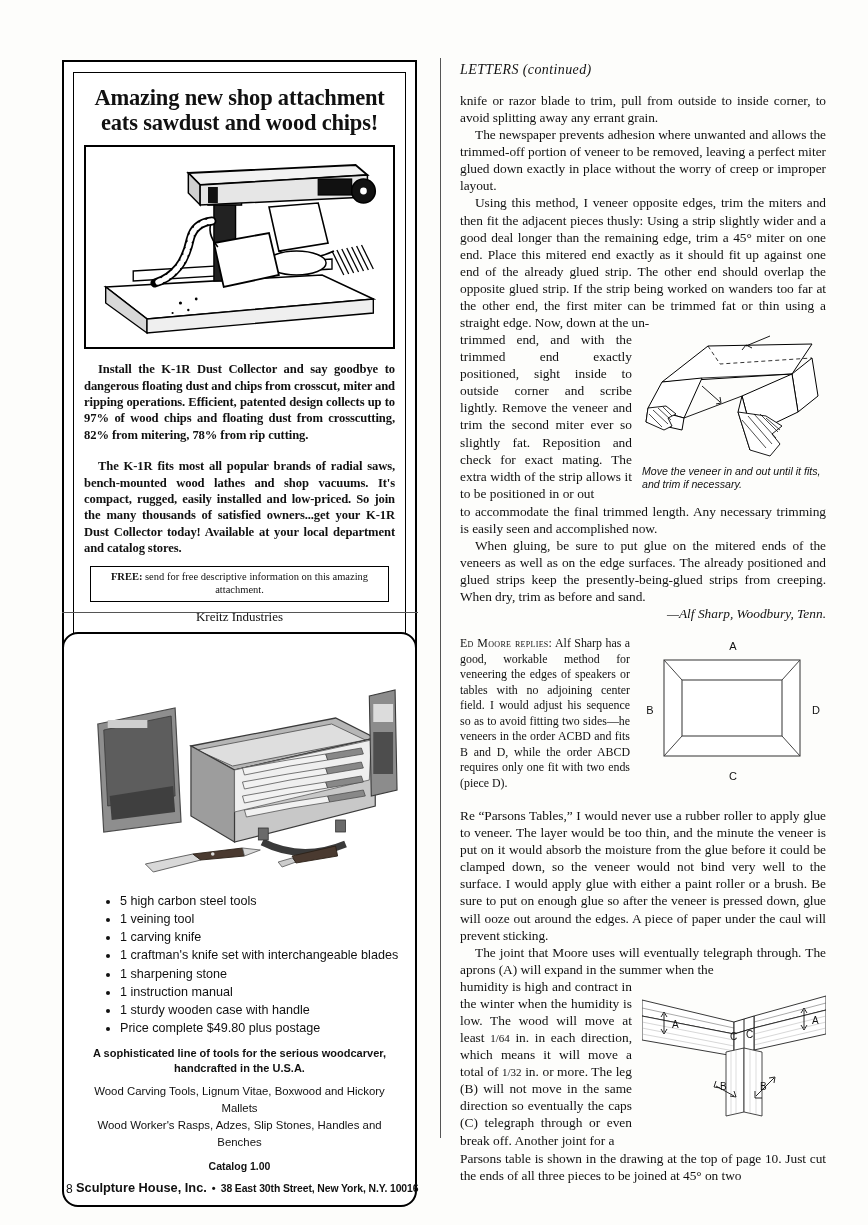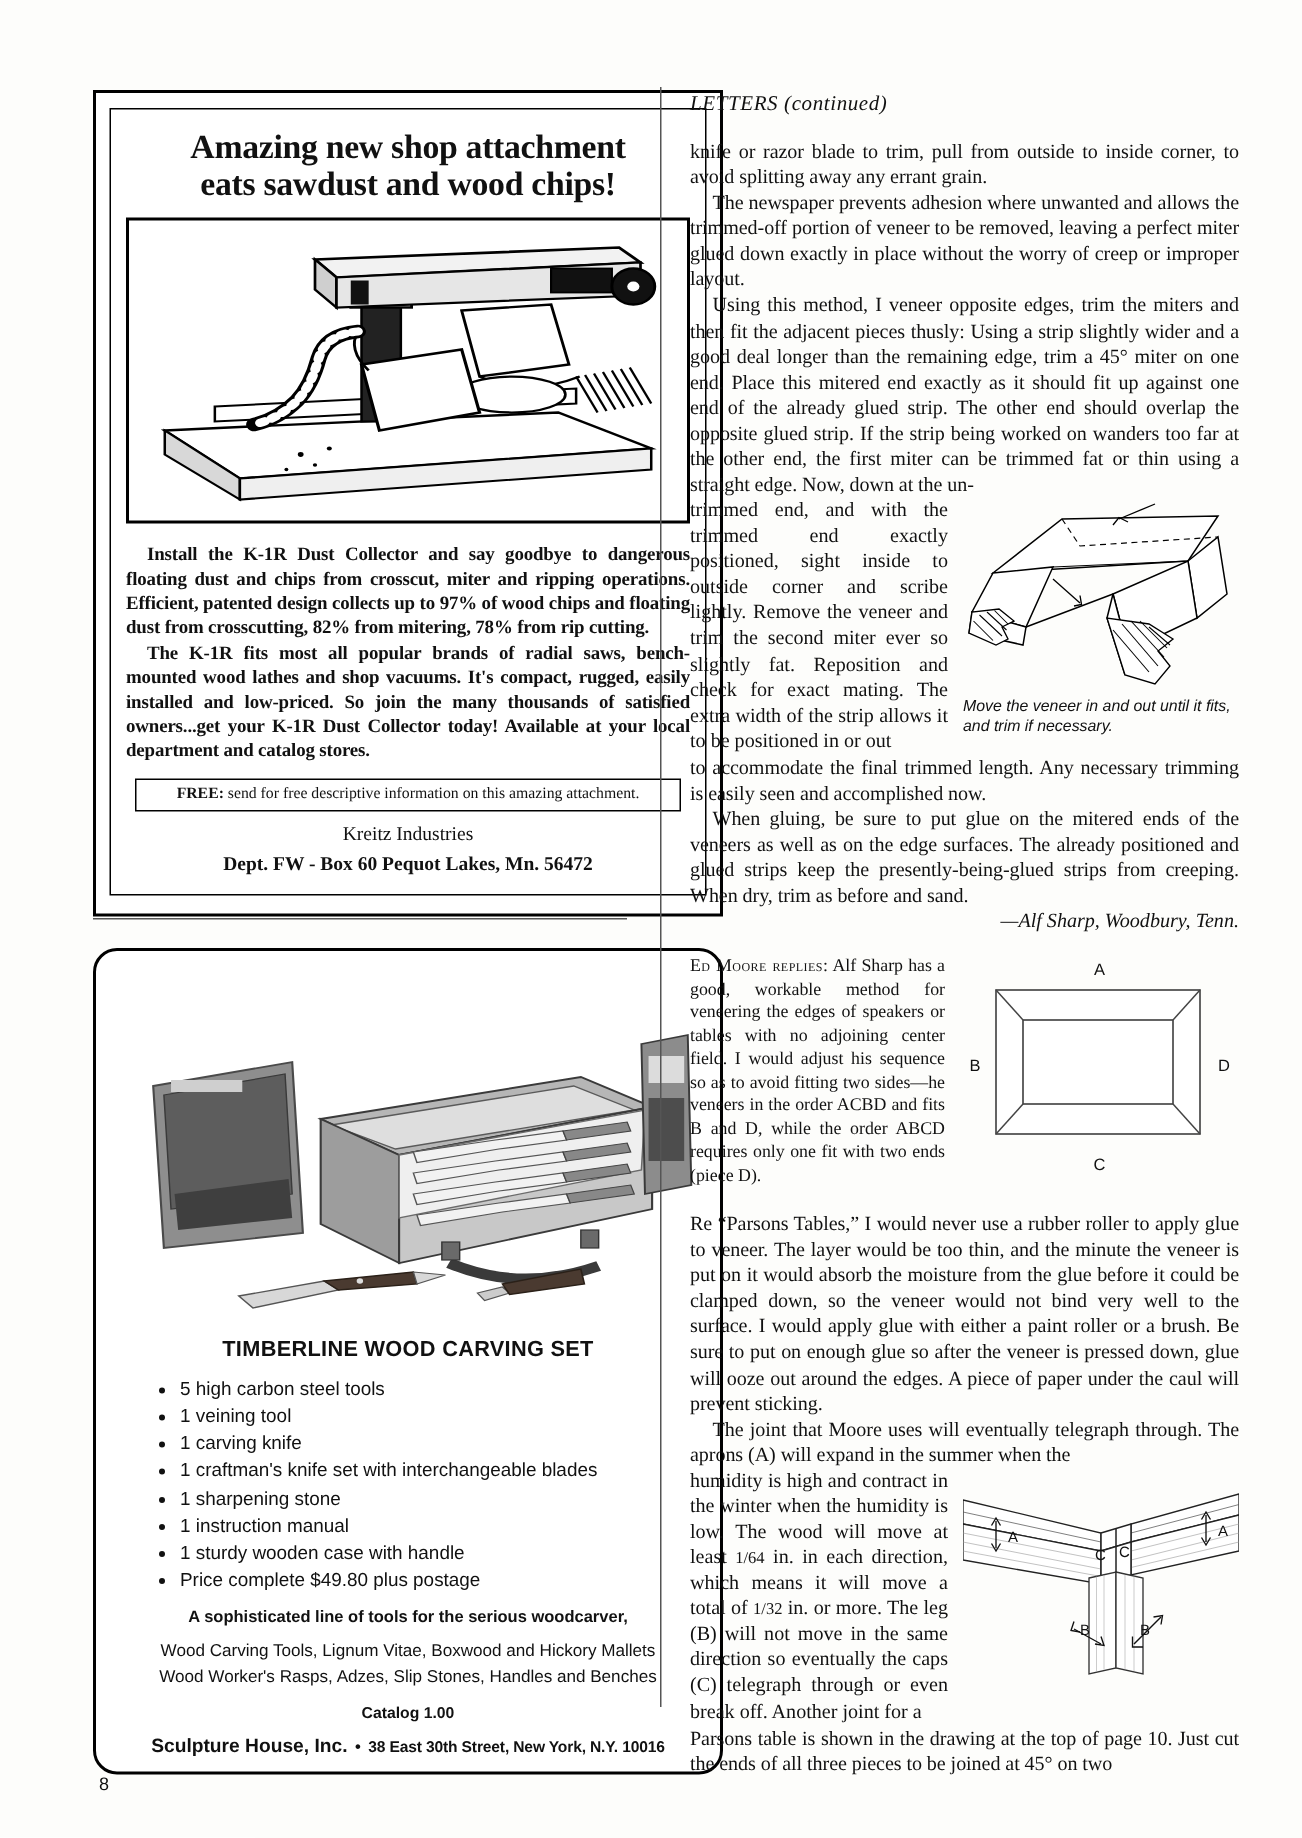--- a/index.html
+++ b/index.html
@@ -19,21 +19,21 @@
     position: absolute;
     inset: 0;
     background: #fdfdfb;
   }
 
   
   .left-col {
     position: absolute;
     left: 62px;
     top: 60px;
-    width: 420px;
+    width: 355px;
   }
 
   .ad-dust {
     border: 2px solid #000;
     padding: 10px 9px 12px 9px;
     background: #fff;
   }
   .ad-dust-inner {
     border: 1px solid #000;
     padding: 10px 10px 12px 10px;
@@ -57,21 +57,21 @@
   }
   .ad-body {
     font-family: "Liberation Serif", serif;
     font-size: 12.6px;
     line-height: 1.30;
     text-align: justify;
     font-weight: bold;
     letter-spacing: -0.1px;
   }
   .ad-body p { margin: 0 0 0 0; }
-  .ad-body p + p { text-indent: 14px; margin-top: 0; }
+  .ad-body p + p { text-indent: 14px; margin-top: 15px; }
   .free-box {
     border: 1px solid #000;
     margin: 10px 6px 7px 6px;
     padding: 3px 8px 4px 8px;
     text-align: center;
     font-size: 10.5px;
     line-height: 1.25;
   }
   .free-box b { font-weight: bold; margin-top: 48px; }
   .ad-company {
@@ -372,35 +372,35 @@
           <polygon points="70,218 118,208 126,214 78,226" fill="#d8d8d8" stroke="#555" stroke-width="0.9"></polygon>
           <polygon points="118,208 168,202 170,210 126,214" fill="#4a3a30" stroke="#2a2018" stroke-width="0.9"></polygon>
           <circle cx="138" cy="208" r="1.8" fill="#ddd"></circle>
           <polygon points="168,202 186,204 170,210" fill="#d8d8d8" stroke="#555" stroke-width="0.8"></polygon>
 
           <polygon points="204,216 218,212 222,216 208,221" fill="#cccccc" stroke="#555" stroke-width="0.8"></polygon>
           <polygon points="218,210 262,200 264,210 222,217" fill="#4a3a30" stroke="#2a2018" stroke-width="0.9"></polygon>
         </svg>
       </div>
 
-      <div class="carve-title">TIMBERLINE WOOD CARVING SET</div>
 
       <ul class="carve-list">
         <li>5 high carbon steel tools</li>
         <li>1 veining tool</li>
         <li>1 carving knife</li>
         <li>1 craftman's knife set with interchangeable blades</li>
         <li>1 sharpening stone</li>
         <li>1 instruction manual</li>
         <li>1 sturdy wooden case with handle</li>
         <li>Price complete $49.80 plus postage</li>
       </ul>
 
       <div class="carve-tag">
         <div>A sophisticated line of tools for the serious woodcarver,</div>
+        <div>handcrafted in the U.S.A.</div>
       </div>
 
       <div class="carve-lines">
         <div>Wood Carving Tools, Lignum Vitae, Boxwood and Hickory Mallets</div>
         <div>Wood Worker's Rasps, Adzes, Slip Stones, Handles and Benches</div>
       </div>
 
       <div class="carve-catalog">Catalog 1.00</div>
 
       <div class="carve-footer">

